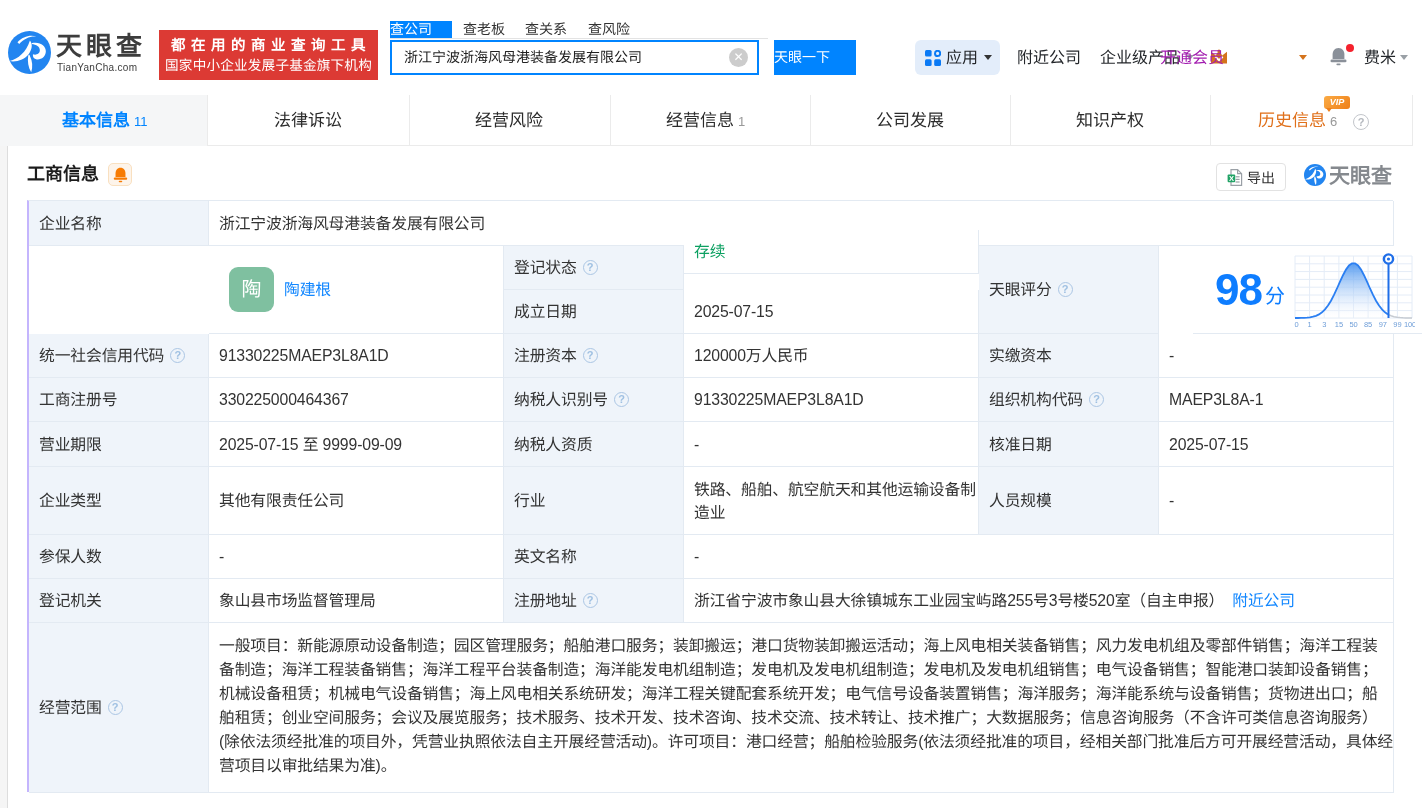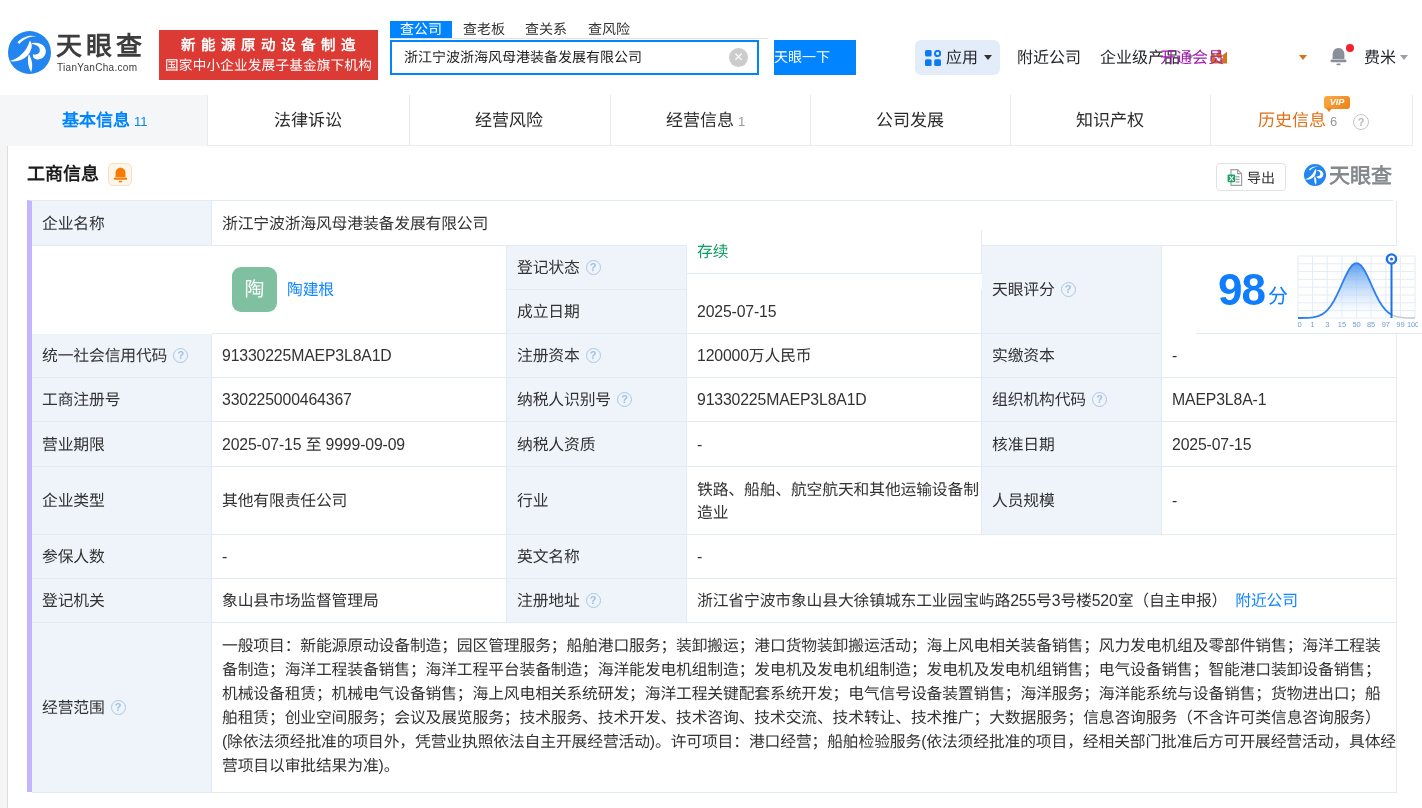--- a/index.html
+++ b/index.html
@@ -9,21 +9,21 @@
 
 #gutter{left:0;top:95px;width:8px;height:713px;background:#f5f5f5;border-right:1px solid #ddd}
 
 .tyc-name{left:56px;top:32px;font-size:26px;font-weight:bold;color:#3d3d3d;letter-spacing:4px;line-height:28px}
 .tyc-com{left:57px;top:62px;font-size:10px;font-weight:normal;color:#3d3d3d;letter-spacing:0.3px}
 #redbox{left:159px;top:30px;width:219px;height:50px;background:#dc3a34;color:#fff;text-align:center;padding-top:4px}
 #redbox .l1{font-size:14.5px;font-weight:bold;letter-spacing:5.5px;line-height:22px;margin-left:5px}
 #redbox .l2{font-size:13.6px;font-weight:normal;letter-spacing:0.2px;line-height:20px}
 
 .stab{top:21px;height:17px;font-size:14px;line-height:17px;color:#333}
-#stab1{left:390px;top:21px;width:62px;height:17px;background:#0084ff;color:#fff;text-align:center;line-height:17px;font-size:14px}
+#stab1{left:390px;top:21px;width:62px;height:17px;background:#0084ff;color:#fff;line-height:17px;font-size:14px}
 #stabline{left:390px;top:38px;width:378px;height:1px;background:#e3e3e3}
 #sinput{left:390px;top:40px;width:369px;height:35px;border:2px solid #0084ff;background:#fff;font-size:14px;line-height:31px;padding-left:12px;color:#222}
 #sclear{left:729px;top:48px;width:19px;height:19px;border-radius:50%;background:#ccc;color:#fff;text-align:center;line-height:19px;font-size:12px}
 #sbtn{left:774px;top:40px;width:82px;height:35px;background:#0084ff;color:#fff;font-size:14px;text-align:left;line-height:35px}
 
 #appPill{left:915px;top:40px;width:85px;height:35px;background:#e3edfa;border-radius:6px}
 .nav{top:49px;height:18px;font-size:16px;line-height:18px;color:#24272b}
 .caret{width:0;height:0;border-left:4.5px solid transparent;border-right:4.5px solid transparent;border-top:5.5px solid #333;top:55px}
 .caret.gray{border-top-color:#9aa0a6}
 .caret.orange{border-top-color:#d4731c}
@@ -34,21 +34,21 @@
 #tabActive{left:0;top:95px;width:208px;height:51px;background:#f5f6f7;border-right:1px solid #ebebeb}
 .tabt{top:111px;height:20px;font-size:17px;line-height:20px;color:#2b2b2b;white-space:nowrap}
 .tabnum{font-size:13px;color:#999;margin-left:4px}
 
 #secTitle{left:27px;top:164px;font-size:18px;font-weight:bold;color:#1c1c1c;line-height:21px}
 #bellChip{left:108px;top:163px;width:24px;height:23px;background:#fdf4ea;border:1px solid #f9e0c0;border-radius:5px}
 #exportBtn{left:1216px;top:163px;width:70px;height:28px;border:1px solid #e2e2e2;border-radius:4px;background:#fff}
 #exportBtn span{position:absolute;left:30px;top:6px;font-size:14px;color:#333;line-height:16px}
 #wmName{left:1329px;top:164px;font-size:21px;font-weight:bold;color:#85898e;letter-spacing:0;line-height:24px}
 
-#tbl{left:27px;top:200px;width:1366px;height:592px;border-top:1px solid #e3eaf2;border-left:5px solid #c4b5fd}
+#tbl{left:27px;top:200px;width:1366px;height:592px;border-top:1px solid #e3eaf2;border-left:2px solid #c4b5fd}
 .cell{position:absolute;display:flex;align-items:center;border-right:1px solid #e3eaf2;border-bottom:1px solid #e3eaf2;font-size:15.8px;color:#333;line-height:23px;letter-spacing:-0.14px}
 .lb{background:#eff4fa;padding-left:10px}
 .vl{background:#fff;padding-left:10px}
 .qm{display:inline-block;width:15px;height:15px;border:1px solid #abc6e4;border-radius:50%;color:#9fc0e2;font-size:11px;line-height:13px;text-align:center;margin-left:6px;flex:none;font-weight:bold}
 .qm.g{border-color:#c3c6cb;color:#b4b8be}
 a.blue{color:#1287ff;text-decoration:none}
 .green{color:#0ca061}
 #avatar{width:45px;height:45px;background:#7fc0a0;border-radius:9px;color:#fff;font-size:20px;display:flex;align-items:center;justify-content:center;margin-left:10px}
 #score98{font-size:44px;font-weight:bold;color:#0e7dff;line-height:44px;letter-spacing:-1px}
 #scoreFen{font-size:20px;color:#0e7dff;margin-left:3px;margin-top:14px}
@@ -61,21 +61,21 @@
 <svg class="abs" style="left:8px;top:31px" width="43" height="43" viewBox="0 0 100 100">
 <circle cx="50" cy="50" r="50" fill="#2285f0"></circle>
 <path d="M4,70 C24,64 42,50 51,22 C58,30 56,43 48,54 C39,66 20,73 4,70 Z" fill="#fff"></path>
 <path d="M22,26 C34,13 52,8 66,13 C53,11 38,17 26,30 Z" fill="#fff"></path>
 <path d="M56,28 C74,24 88,34 88,47 C88,59 78,67 67,66 C60,65 57,60 58,54 C64,57 74,54 74,45 C74,36 66,31 55,30 Z" fill="#fff"></path>
 <path d="M51,58 C57,70 58,83 54,96 C47,85 45,70 47,58 C48,54 50,55 51,58 Z" fill="#fff"></path>
 </svg>
 <div class="abs tyc-name">天眼查</div>
 <div class="abs tyc-com">TianYanCha.com</div>
 <div class="abs" id="redbox">
-      <div class="l1">新能源原动设备制造</div>
+      <div class="l1">都在用的商业查询工具</div>
       <div class="l2">国家中小企业发展子基金旗下机构</div>
     </div>
 
 <div class="abs" id="stab1">查公司</div>
 <div class="abs stab" style="left:463px">查老板</div>
 <div class="abs stab" style="left:525px">查关系</div>
 <div class="abs stab" style="left:588px">查风险</div>
 <div class="abs" id="stabline"></div>
 <div class="abs" id="sinput">浙江宁波浙海风母港装备发展有限公司</div>
 <div class="abs" id="sclear">✕</div>

